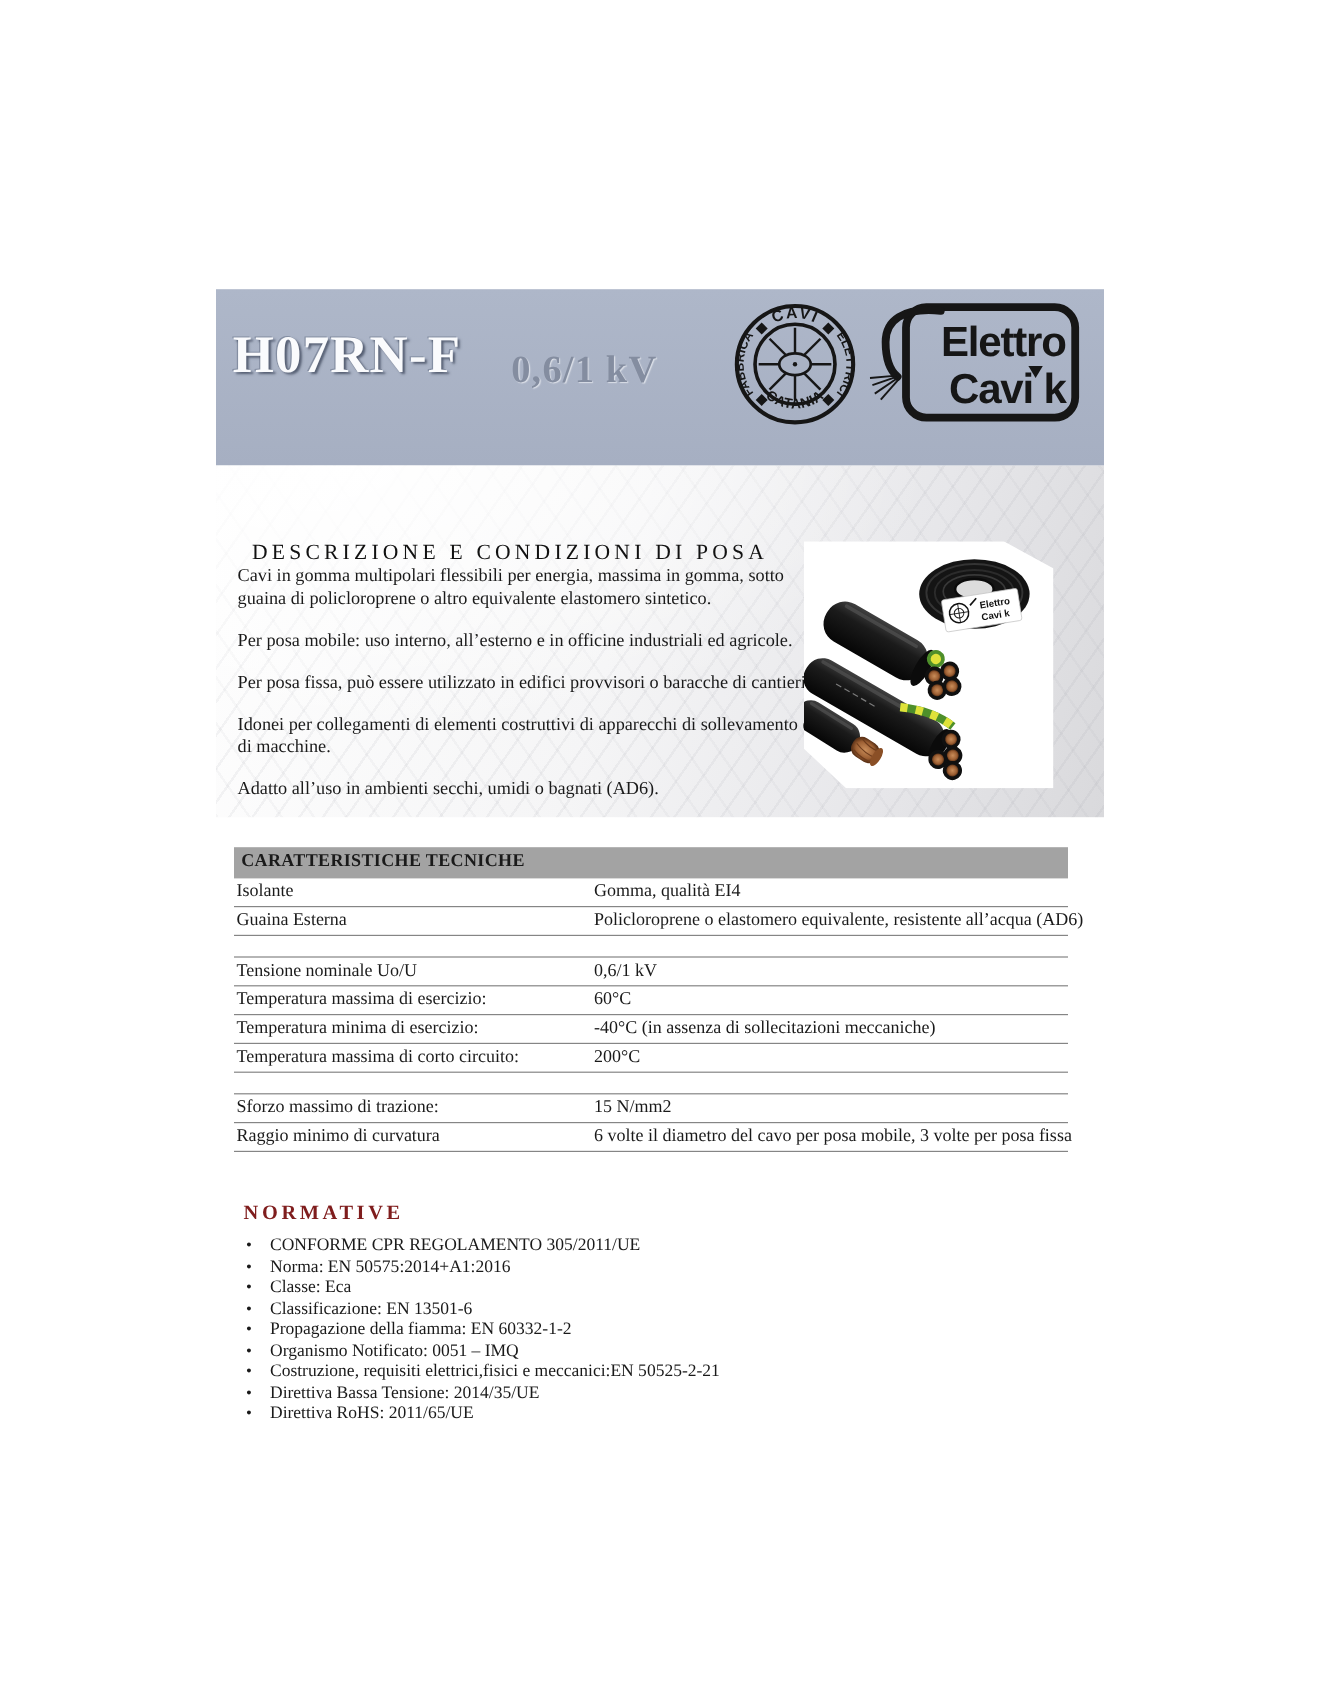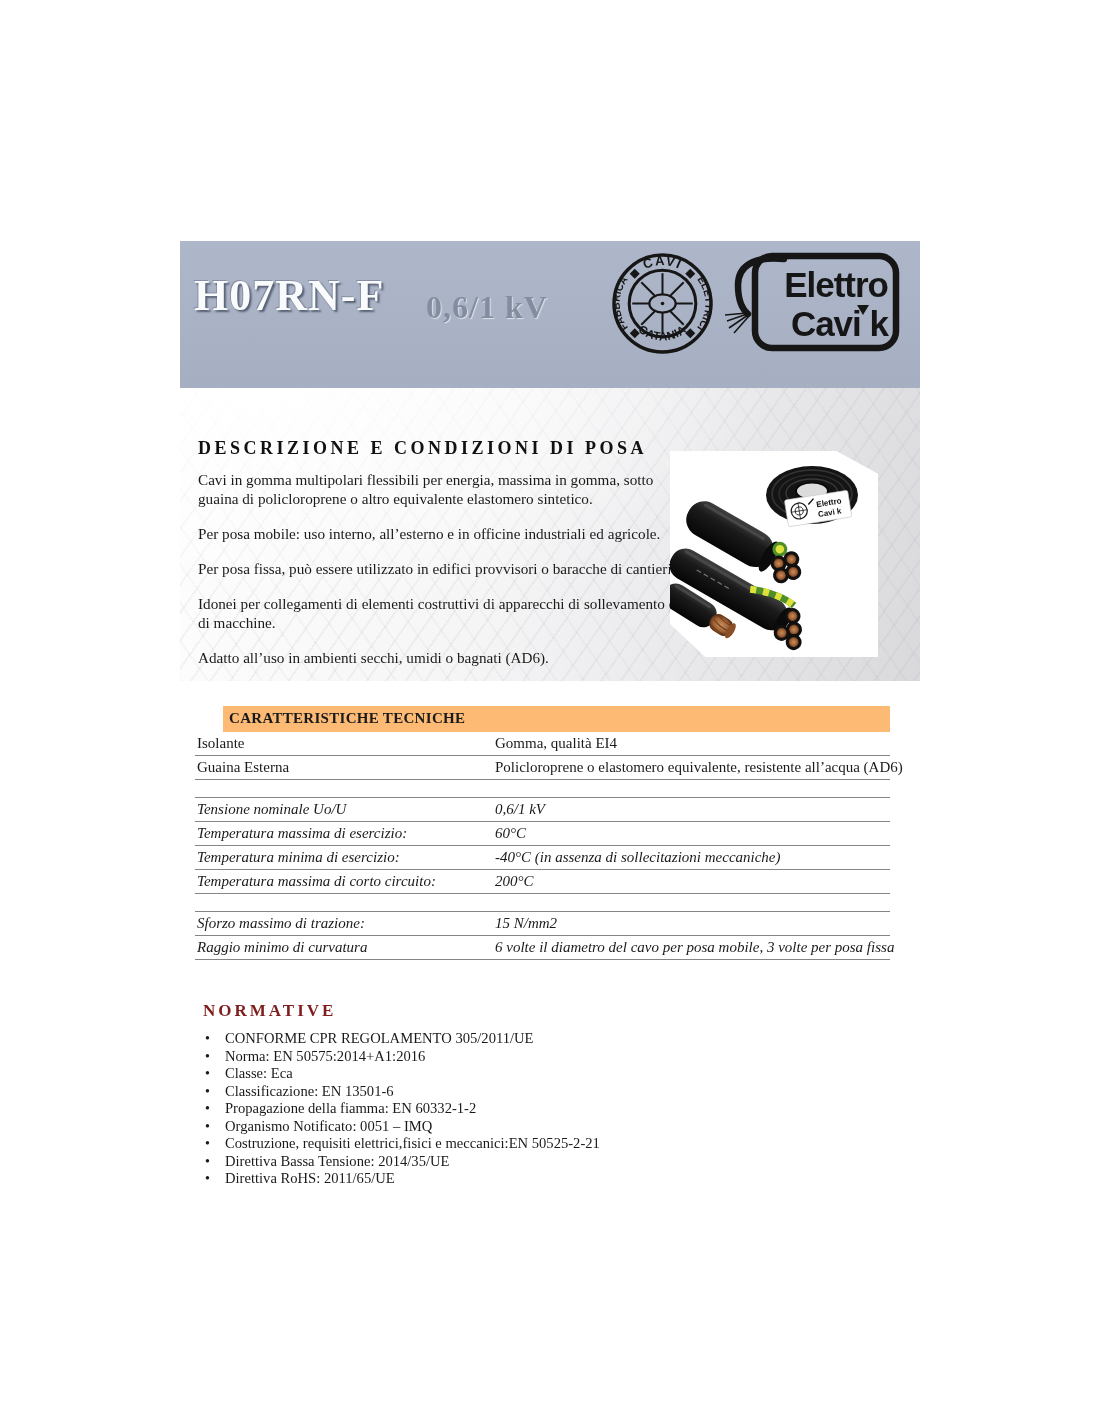--- a/index.html
+++ b/index.html
@@ -27,39 +27,39 @@
   
   .desc-section{
     position:absolute;left:180px;top:388px;width:740px;height:293px;
     background:
       radial-gradient(ellipse at 12% 0%, #ffffff 0%, rgba(255,255,255,0) 55%),
       repeating-linear-gradient(125deg, rgba(150,152,162,.10) 0 2px, rgba(255,255,255,0) 2px 16px),
       repeating-linear-gradient(55deg, rgba(150,152,162,.07) 0 2px, rgba(255,255,255,0) 2px 22px),
       linear-gradient(105deg,#fefefe 0%,#f5f5f6 45%,#e7e7ea 75%,#d9d9dc 100%);
   }
   .desc-heading{
-    margin:0;position:absolute;left:18px;top:50px;
-    font-size:18px;font-weight:bold;letter-spacing:3.5px;color:#111;
+    margin:12px;position:absolute;left:18px;top:50px;
+    font-size:18px;font-weight:normal;letter-spacing:3.5px;color:#111;
   }
   .desc-paras{position:absolute;left:18px;top:82px;width:478px;}
   .desc-paras p{margin:0 0 16px 0;font-size:15.2px;line-height:19px;}
   .product-photo{
     position:absolute;left:490px;top:63px;width:208px;height:206px;
     background:#ffffff;
     clip-path:polygon(0 0, 80% 0, 100% 11%, 100% 100%, 17% 100%, 0 84%);
   }
   .product-photo svg{width:100%;height:100%;display:block;}
   
   .tech{position:absolute;left:195px;top:706px;width:695px;font-size:15px;}
   .tech-header{
-    height:22px;background:#fdba74;font-weight:bold;
-    padding:4px 0 0 6px;font-size:15px;letter-spacing:.3px;margin-left:28px;
+    height:22px;background:#a3a3a3;font-weight:bold;
+    padding:4px 0 0 6px;font-size:15px;letter-spacing:.3px;
   }
   .tsec{border-top:0;}
-  .tsec + .tsec{margin-top:17px;border-top:1px solid #858585;font-style:italic;}
+  .tsec + .tsec{margin-top:17px;border-top:1px solid #858585;}
   .trow{
     display:grid;grid-template-columns:298px 1fr;align-items:center;
     height:23px;border-bottom:1px solid #858585;padding-left:2px;
   }
   .tlabel,.tvalue{white-space:nowrap;}
   
   .normative-heading{
     margin:0;position:absolute;left:203px;top:1001px;
     font-size:17px;font-weight:bold;letter-spacing:3px;color:#7f1d1d;
   }

